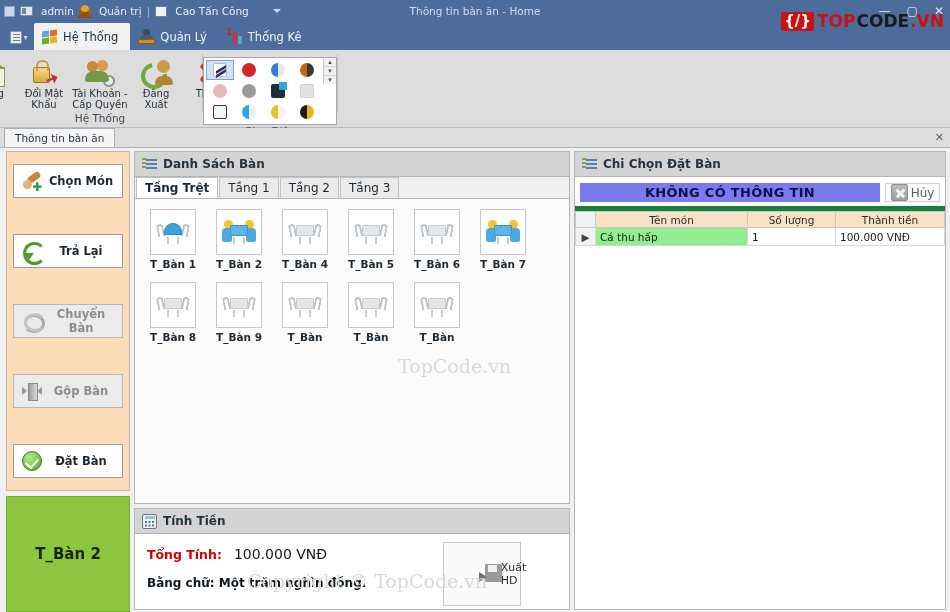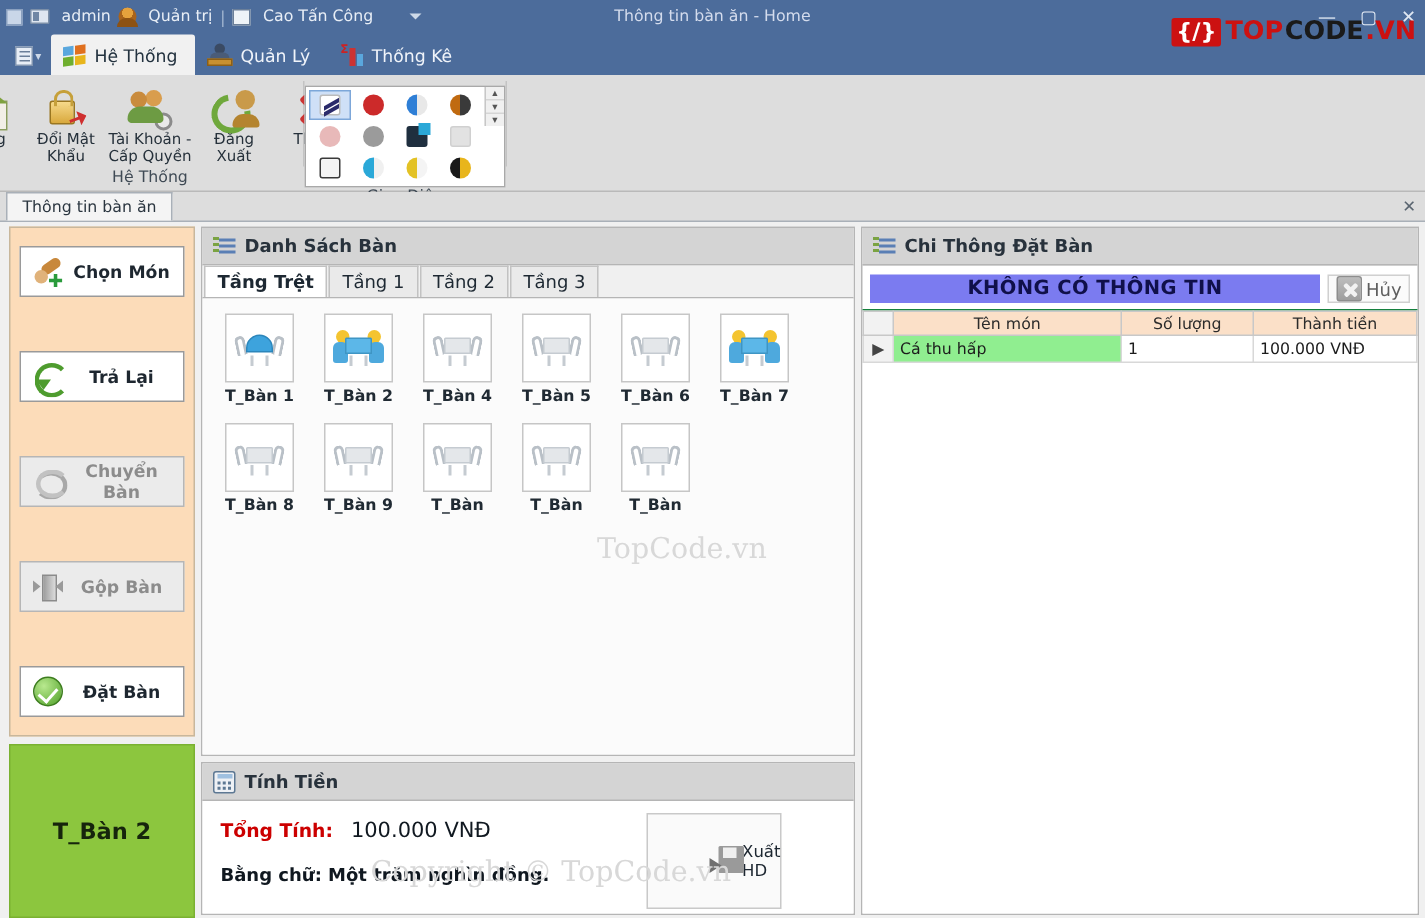--- a/index.html
+++ b/index.html
@@ -171,40 +171,40 @@
   .wm1 { left:398px; top:355px; font-size:19px; }
   .wm2 { left:247px; top:570px; font-size:19px; }
 
   
   .billpanel { margin-top:4px; height:102px; }
   .billbody { flex:1; position:relative; background:#ffffff; padding:12px 0 0 12px;}
   .billrow { display:flex; align-items:baseline; gap:12px; margin-bottom:14px;}
   .lbl-red { color:#cc0000; font-size:12.5px; font-weight:bold;}
   .val-big { font-size:14px; color:#101820;}
   .words { font-size:12px; font-weight:bold; color:#101820;}
-  .exportbtn { position:absolute; right:48px; top:8px; width:90px; height:64px; border:1px solid #c9c9c9; background:#fafafa;
+  .exportbtn { position:absolute; right:48px; top:8px; width:78px; height:64px; border:1px solid #c9c9c9; background:#fafafa;
                display:flex; align-items:center; justify-content:center; gap:16px;padding-left:47px;}
   .i-save{width:22px;height:20px;position:relative;}
   .i-save:before{content:"";position:absolute;left:0;top:0;width:17px;height:18px;background:#9a9a9a;border-radius:1px;}
   .i-save:after{content:"";position:absolute;left:3px;top:1px;width:9px;height:7px;background:#efefef;}
   .i-save .arr{position:absolute;right:-2px;bottom:2px;width:0;height:0;border-top:5px solid transparent;border-bottom:5px solid transparent;border-left:8px solid #707070;}
   .exportbtn .etxt{font-size:11px;color:#1c2630;}
 
   
   .rightcol { width:380px; display:flex; flex-direction:column; padding:3px 4px 2px 4px;}
   .rpanel { flex:1; border:1px solid #b5b5b5; background:#fff; display:flex; flex-direction:column; min-height:0;}
   .infobar { display:flex; align-items:stretch; padding:6px 5px 4px 5px; gap:5px;}
   .noinfo { flex:1; background:#7b7bf0; display:flex; align-items:center; justify-content:center;
             font-size:13px; font-weight:bold; color:#10104a; letter-spacing:.3px;}
   .cancelbtn { width:55px; border:1px solid #d0d0d0; background:#fbfbfb; display:flex; align-items:center; justify-content:center; gap:3px;}
   .i-xgrey{width:17px;height:17px;background:linear-gradient(#bdbdbd,#9e9e9e);border:1px solid #8e8e8e;border-radius:2px;position:relative;}
   .i-xgrey:before,.i-xgrey:after{content:"";position:absolute;left:3px;top:7px;width:11px;height:2.5px;background:#f2f2f2;border-radius:1px;}
   .i-xgrey:before{transform:rotate(45deg);} .i-xgrey:after{transform:rotate(-45deg);}
   .cancelbtn .ctxt{font-size:12px;color:#5f5f5f;}
-  .grid { flex:1; display:flex; flex-direction:column; border-top:1px solid #15803d; background:#fff; min-height:0;}
+  .grid { flex:1; display:flex; flex-direction:column; border-top:5px solid #15803d; background:#fff; min-height:0;}
   table.dg { border-collapse:collapse; width:100%; table-layout:fixed; }
   table.dg th { background:#fbe0c8; border:1px solid #c8c8c8; font-size:10.5px; font-weight:normal; color:#2b2b2b; height:16px;}
   table.dg td { border:1px solid #d8d8d8; font-size:10.5px; color:#1c1c1c; height:18px; padding-left:4px;}
   .dg .rowhdr { width:20px; background:#f2f2f2; text-align:center; padding:0; color:#444;}
   .dg .sel { background:#90ee90; }
   .dg .c1 { width:152px; } .dg .c2 { width:88px; } .dg .c3 { width:auto; }
 </style>
 </head>
 <body>
 
@@ -592,21 +592,21 @@
         </div>
       </div>
     </div>
 
   </div>
 
   <div class="rightcol">
     <div class="rpanel">
       <div class="panel-head">
         <span class="hico-list"></span>
-        <span>Chi Thông Đặt Bàn</span>
+        <span>Chi Chọn Đặt Bàn</span>
       </div>
       <div class="infobar">
         <div class="noinfo">KHÔNG CÓ THÔNG TIN</div>
         <div class="cancelbtn">
           <span class="i-xgrey"></span>
           <span class="ctxt">Hủy</span>
         </div>
       </div>
       <div class="grid">
         <table class="dg">

